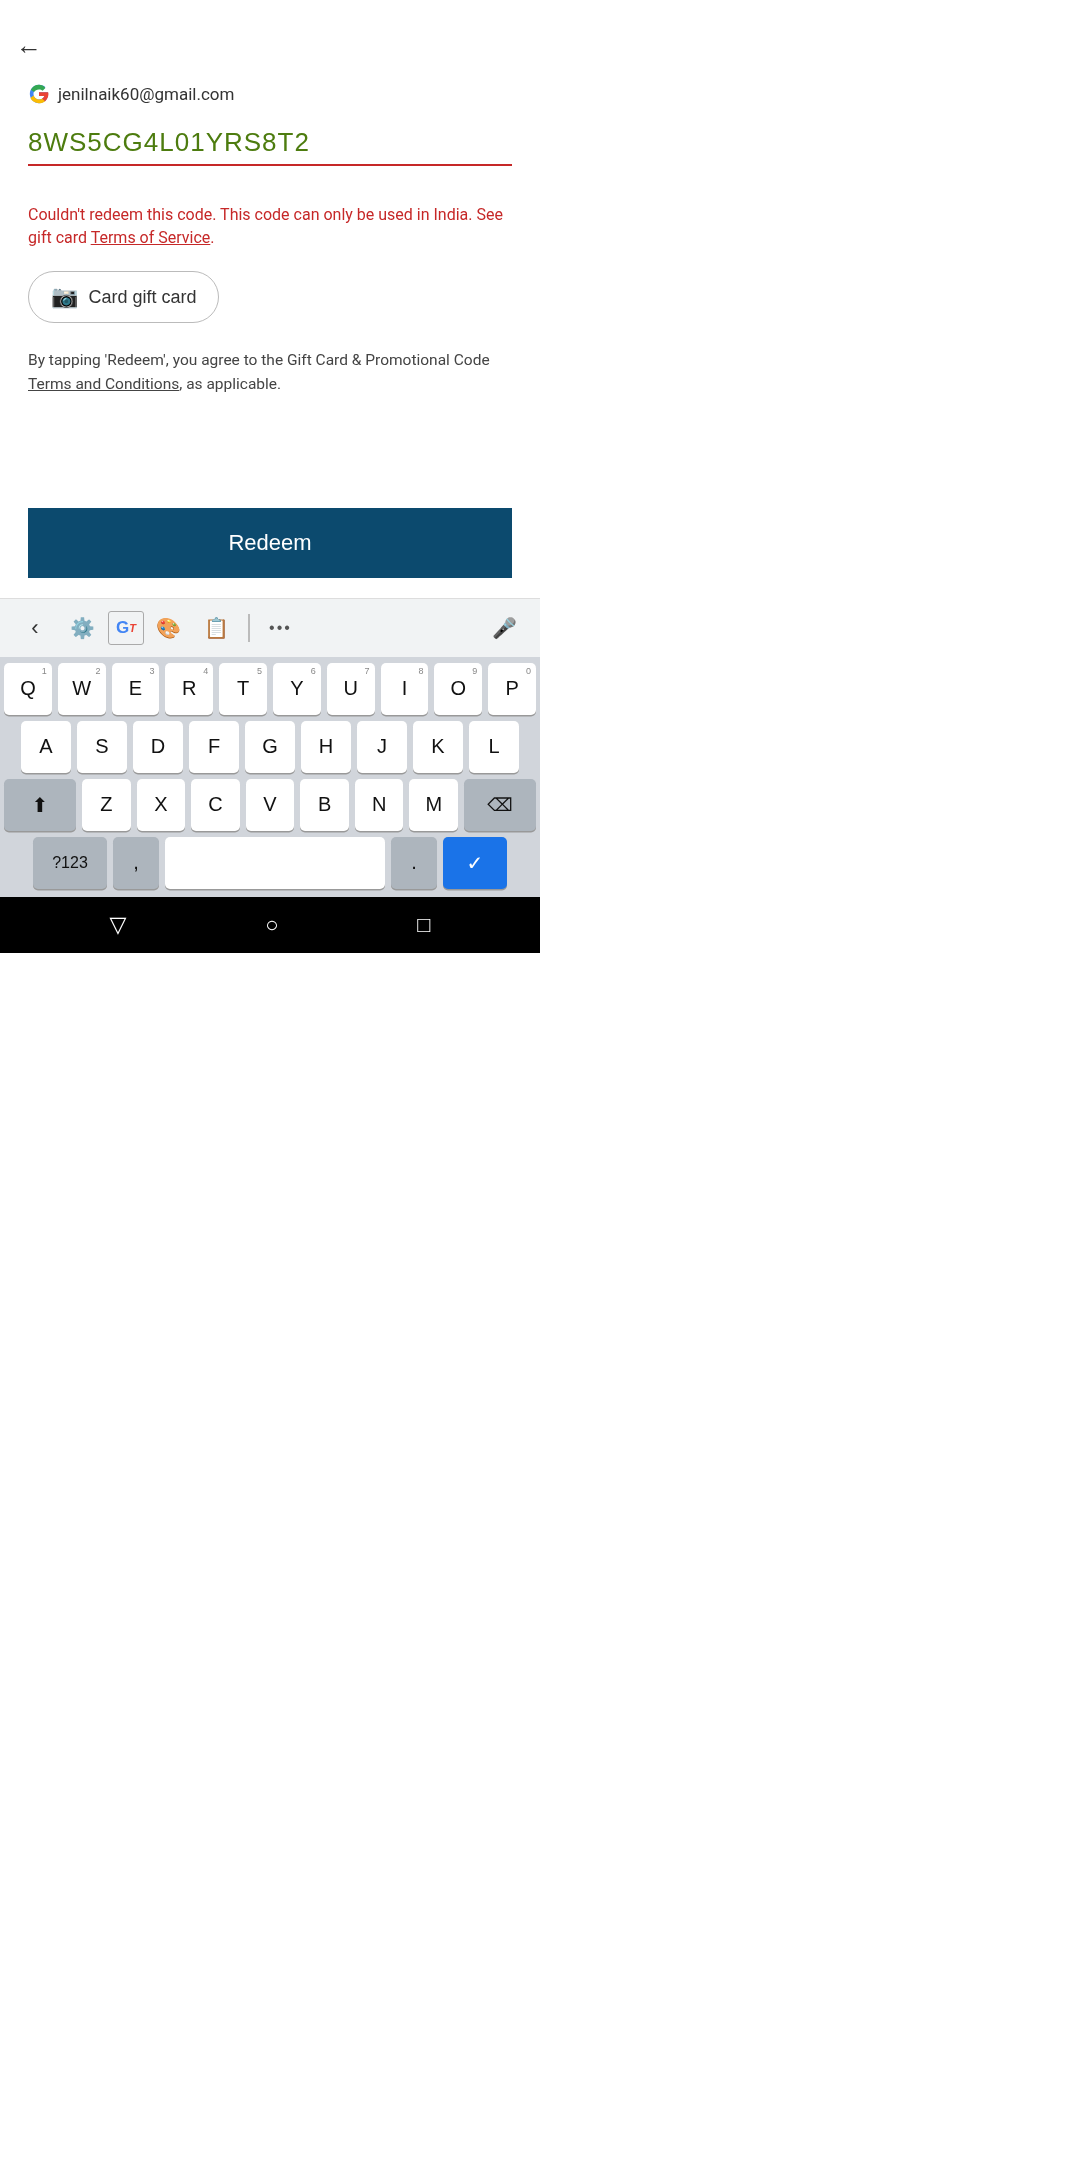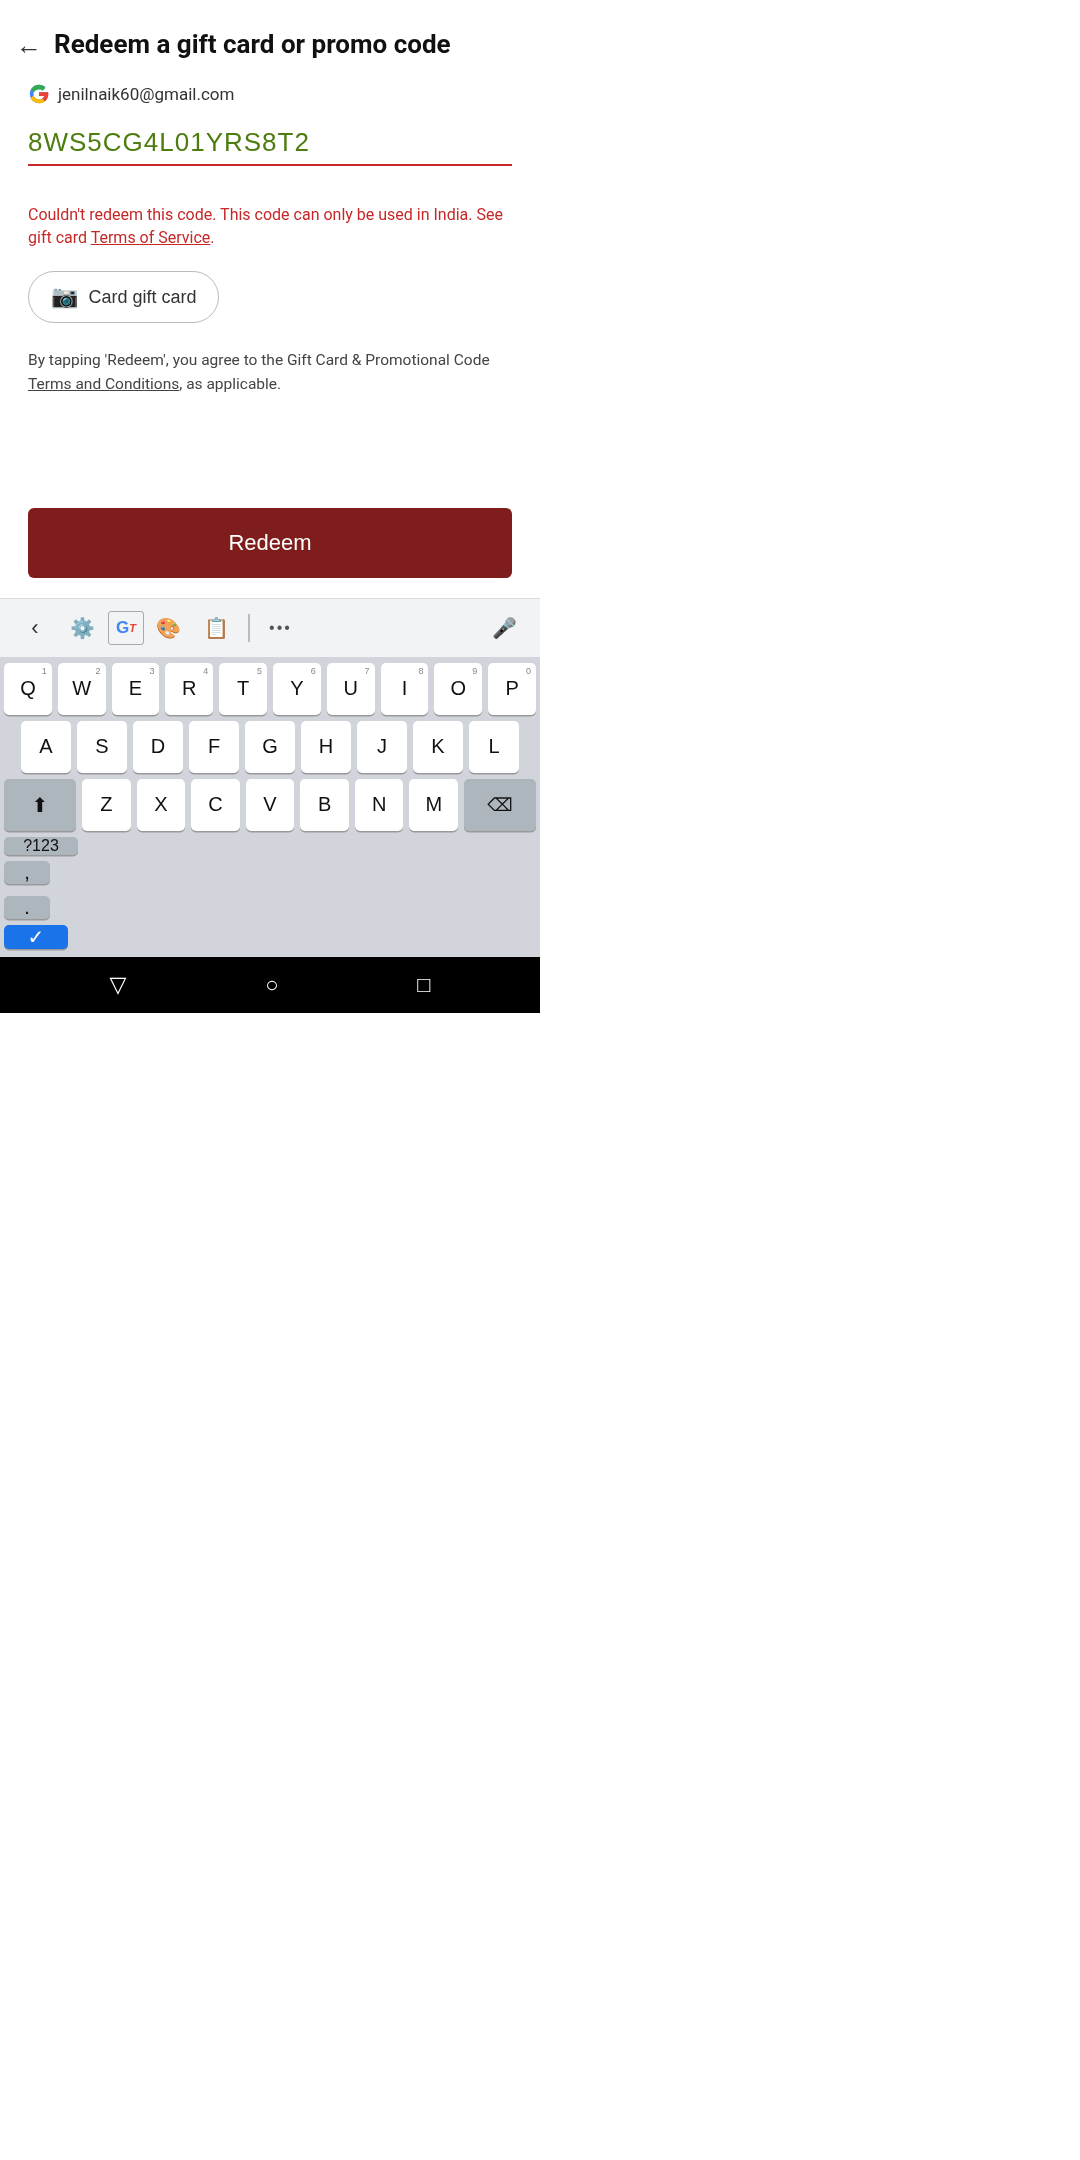--- a/index.html
+++ b/index.html
@@ -116,26 +116,26 @@
     }
     .terms-text a {
       color: #444;
       text-decoration: underline;
     }
 
     
     .redeem-btn {
       display: block;
       width: 100%;
-      background: #7f1d1d;
+      background: #0c4a6e;
       color: #fff;
       font-size: 22px;
       font-weight: 500;
       border: none;
-      border-radius: 6px;
+      border-radius: 0;
       padding: 22px 0;
       cursor: pointer;
       text-align: center;
       margin-bottom: 0;
     }
 
     
     .spacer { height: 80px; }
 
     
@@ -233,23 +233,23 @@
       background: #fff;
     }
     .kb-key-blue {
       background: #1a73e8;
       color: #fff;
       flex: 1.5;
       max-width: 72px;
     }
     .kb-bottom-row {
       display: flex;
+      justify-content: center;
       gap: 6px;
       margin-bottom: 4px;
-      flex-direction: column;
     }
     .shift-arrow {
       font-size: 20px;
     }
 
     
     .nav-bar {
       background: #000;
       height: 56px;
       display: flex;
@@ -260,21 +260,20 @@
     .nav-icon {
       color: #fff;
       font-size: 22px;
     }
   </style>
 </head>
 <body>
 
 <div class="header">
   <span class="back-btn">←</span>
-  <h1 class="page-title">Redeem a gift card or promo code</h1>
 </div>
 
 <div class="content">
 
   
   <div class="account-row">
 
     <svg class="google-g" viewBox="0 0 48 48">
       <path fill="#4285F4" d="M44.5 20H24v8.5h11.7C34.2 33.3 29.6 36 24 36c-6.6 0-12-5.4-12-12s5.4-12 12-12c3 0 5.8 1.1 7.9 3l6-6C34.4 6.1 29.5 4 24 4 12.9 4 4 12.9 4 24s8.9 20 20 20c11 0 20-8 20-20 0-1.3-.2-2.7-.5-4z"></path>
       <path fill="#34A853" d="M6.3 14.7l7 5.1C15.1 16.3 19.2 14 24 14c3 0 5.8 1.1 7.9 3l6-6C34.4 6.1 29.5 4 24 4 16.3 4 9.6 8.4 6.3 14.7z"></path>

